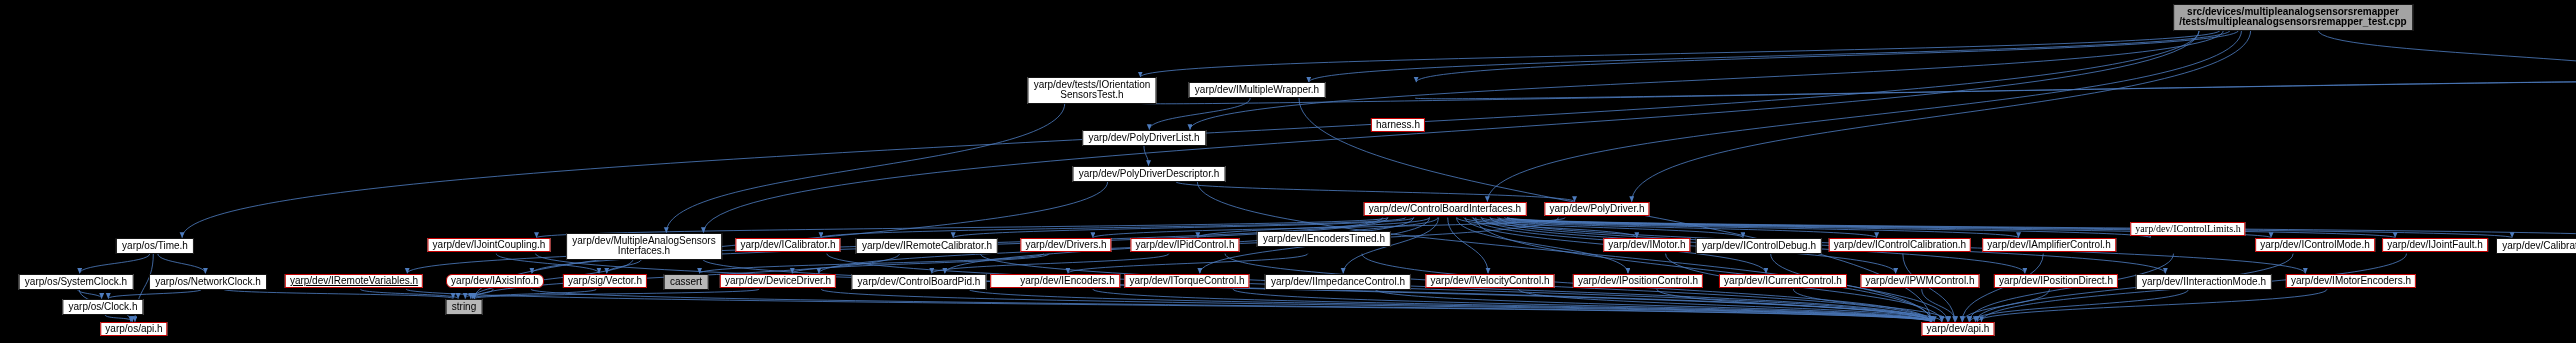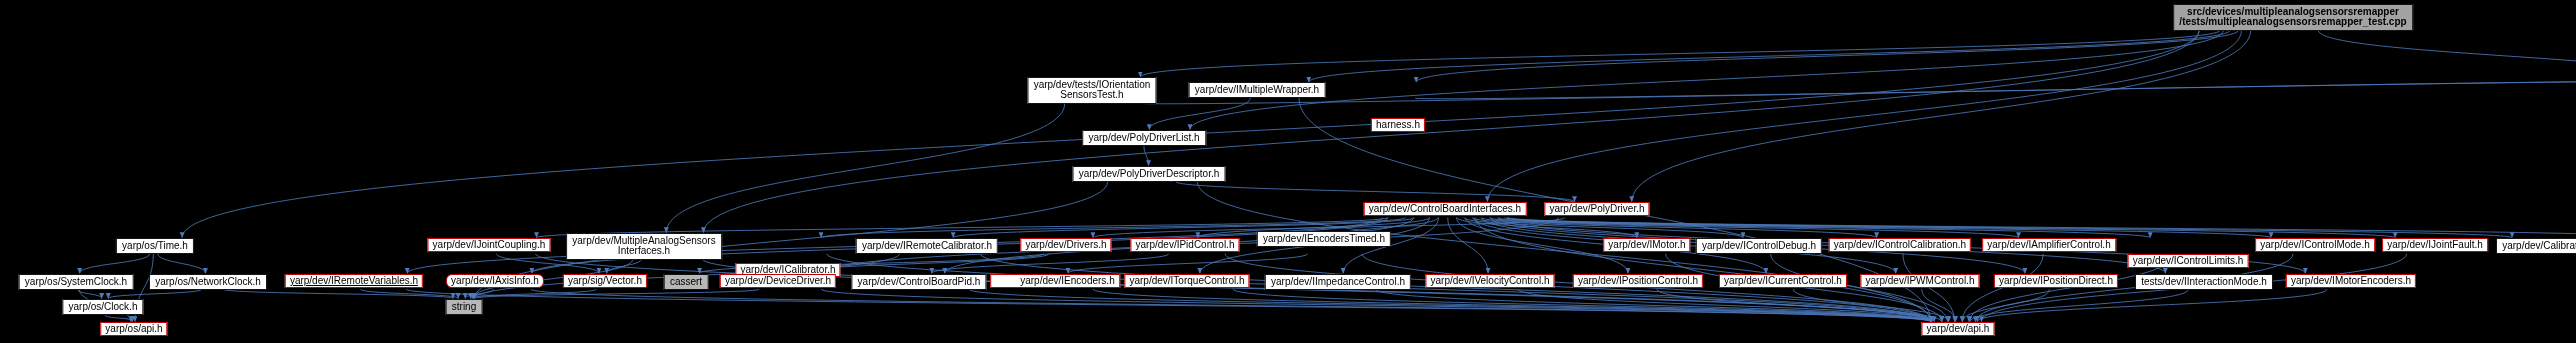--- a/index.html
+++ b/index.html
@@ -182,21 +182,21 @@
       <div class="node normal" style="left: 155px; top: 238px;">
         <div>yarp/os/Time.h</div>
       </div>
       <div class="node truncated" style="left: 489px; top: 238px;">
         <div>yarp/dev/IJointCoupling.h</div>
       </div>
       <div class="node normal" style="left: 644px; top: 233px;">
         <div>yarp/dev/MultipleAnalogSensors</div>
         <div>Interfaces.h</div>
       </div>
-      <div class="node truncated" style="left: 788px; top: 238px; margin-top: 25px;">
+      <div class="node truncated" style="left: 788px; top: 238px;">
         <div>yarp/dev/ICalibrator.h</div>
       </div>
       <div class="node normal" style="left: 927px; top: 238px;">
         <div>yarp/dev/IRemoteCalibrator.h</div>
       </div>
       <div class="node truncated" style="left: 1066px; top: 238px;">
         <div>yarp/dev/Drivers.h</div>
       </div>
       <div class="node truncated" style="left: 1185px; top: 238px;">
         <div>yarp/dev/IPidControl.h</div>
@@ -209,21 +209,21 @@
       </div>
       <div class="node normal" style="left: 1759px; top: 238px;">
         <div>yarp/dev/IControlDebug.h</div>
       </div>
       <div class="node truncated" style="left: 1900px; top: 238px;">
         <div>yarp/dev/IControlCalibration.h</div>
       </div>
       <div class="node truncated" style="left: 2049px; top: 238px;">
         <div>yarp/dev/IAmplifierControl.h</div>
       </div>
-      <div class="node truncated" style="left: 2188px; top: 254px;">
+      <div class="node truncated" style="left: 2188px; top: 222px; font-family: Liberation Serif, serif;">
         <div>yarp/dev/IControlLimits.h</div>
       </div>
       <div class="node truncated" style="left: 2315px; top: 238px;">
         <div>yarp/dev/IControlMode.h</div>
       </div>
       <div class="node truncated" style="left: 2435px; top: 238px;">
         <div>yarp/dev/IJointFault.h</div>
       </div>
       <div class="node normal" style="left: 2565px; top: 238px;">
         <div>yarp/dev/CalibratorVocabs.h</div>
@@ -270,21 +270,21 @@
       <div class="node truncated" style="left: 1783px; top: 274px;">
         <div>yarp/dev/ICurrentControl.h</div>
       </div>
       <div class="node truncated" style="left: 1920px; top: 274px;">
         <div>yarp/dev/IPWMControl.h</div>
       </div>
       <div class="node truncated" style="left: 2056px; top: 274px;">
         <div>yarp/dev/IPositionDirect.h</div>
       </div>
       <div class="node normal" style="left: 2204px; top: 274px;">
-        <div>tests/dev/IInteractionMode.h</div>
+        <div>yarp/dev/IInteractionMode.h</div>
       </div>
       <div class="node truncated" style="left: 2351px; top: 274px;">
         <div>yarp/dev/IMotorEncoders.h</div>
       </div>
       <div class="node normal" style="left: 103px; top: 299px;">
         <div>yarp/os/Clock.h</div>
       </div>
       <div class="node external" style="left: 464px; top: 299px;">
         <div>string</div>
       </div>

